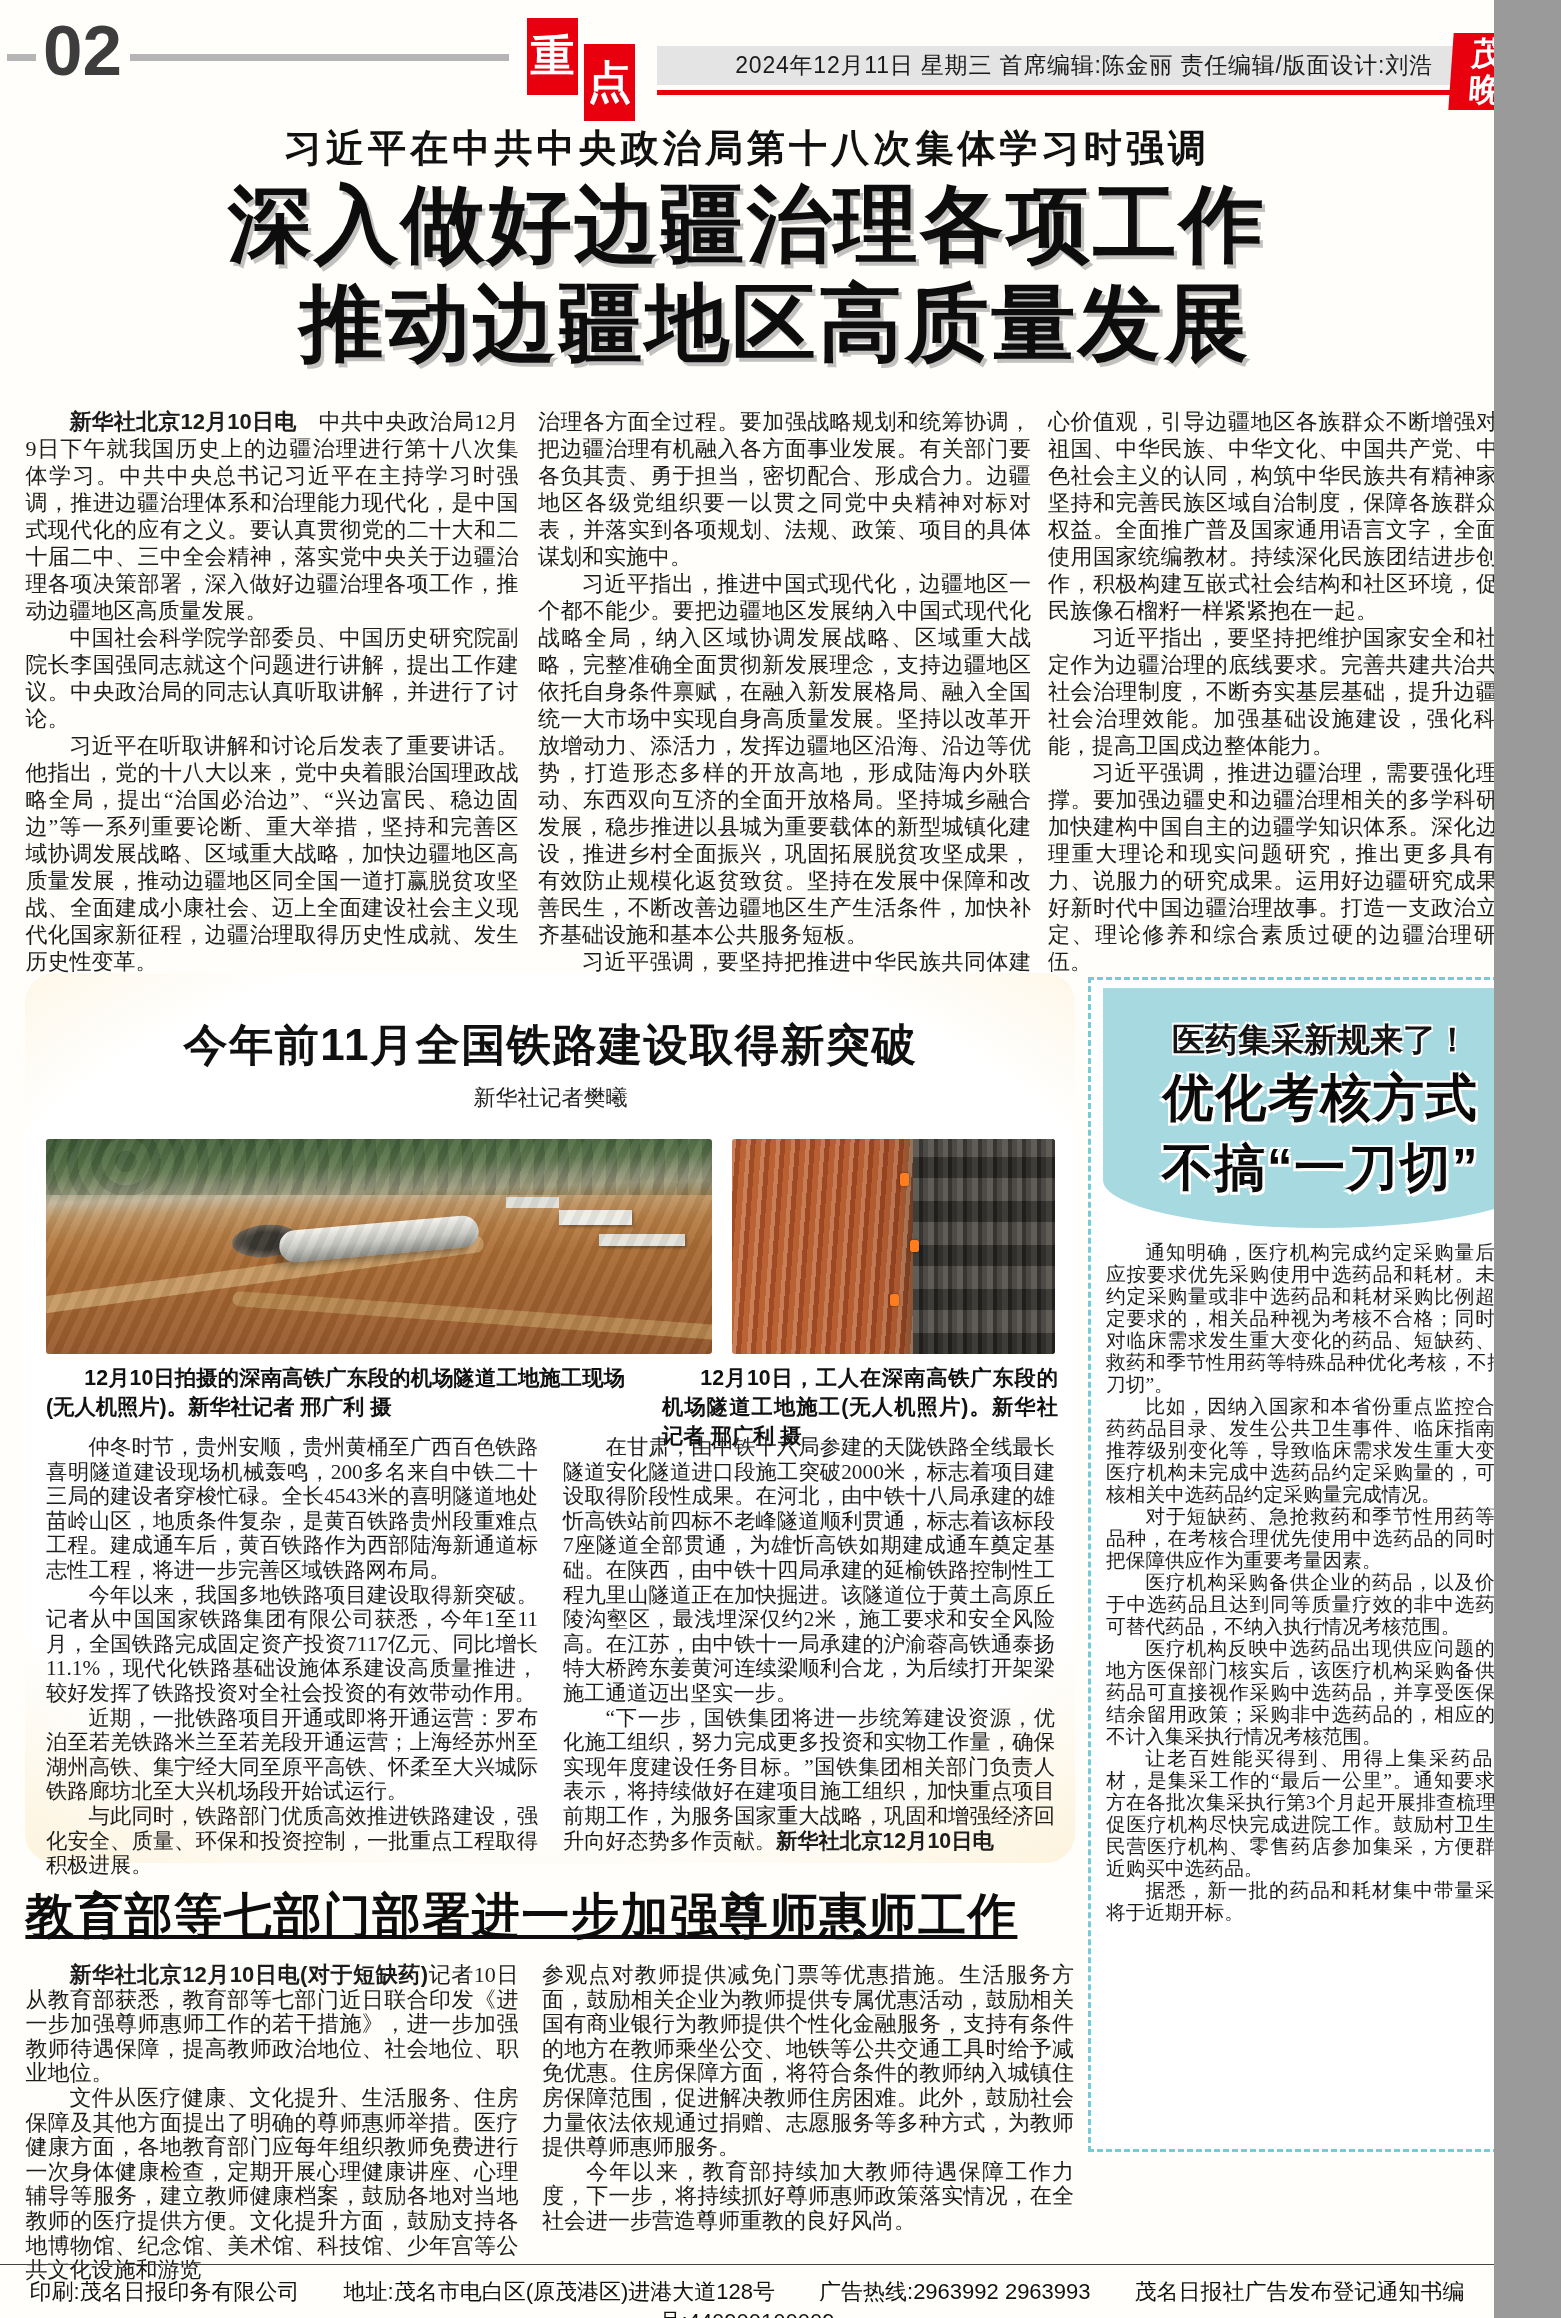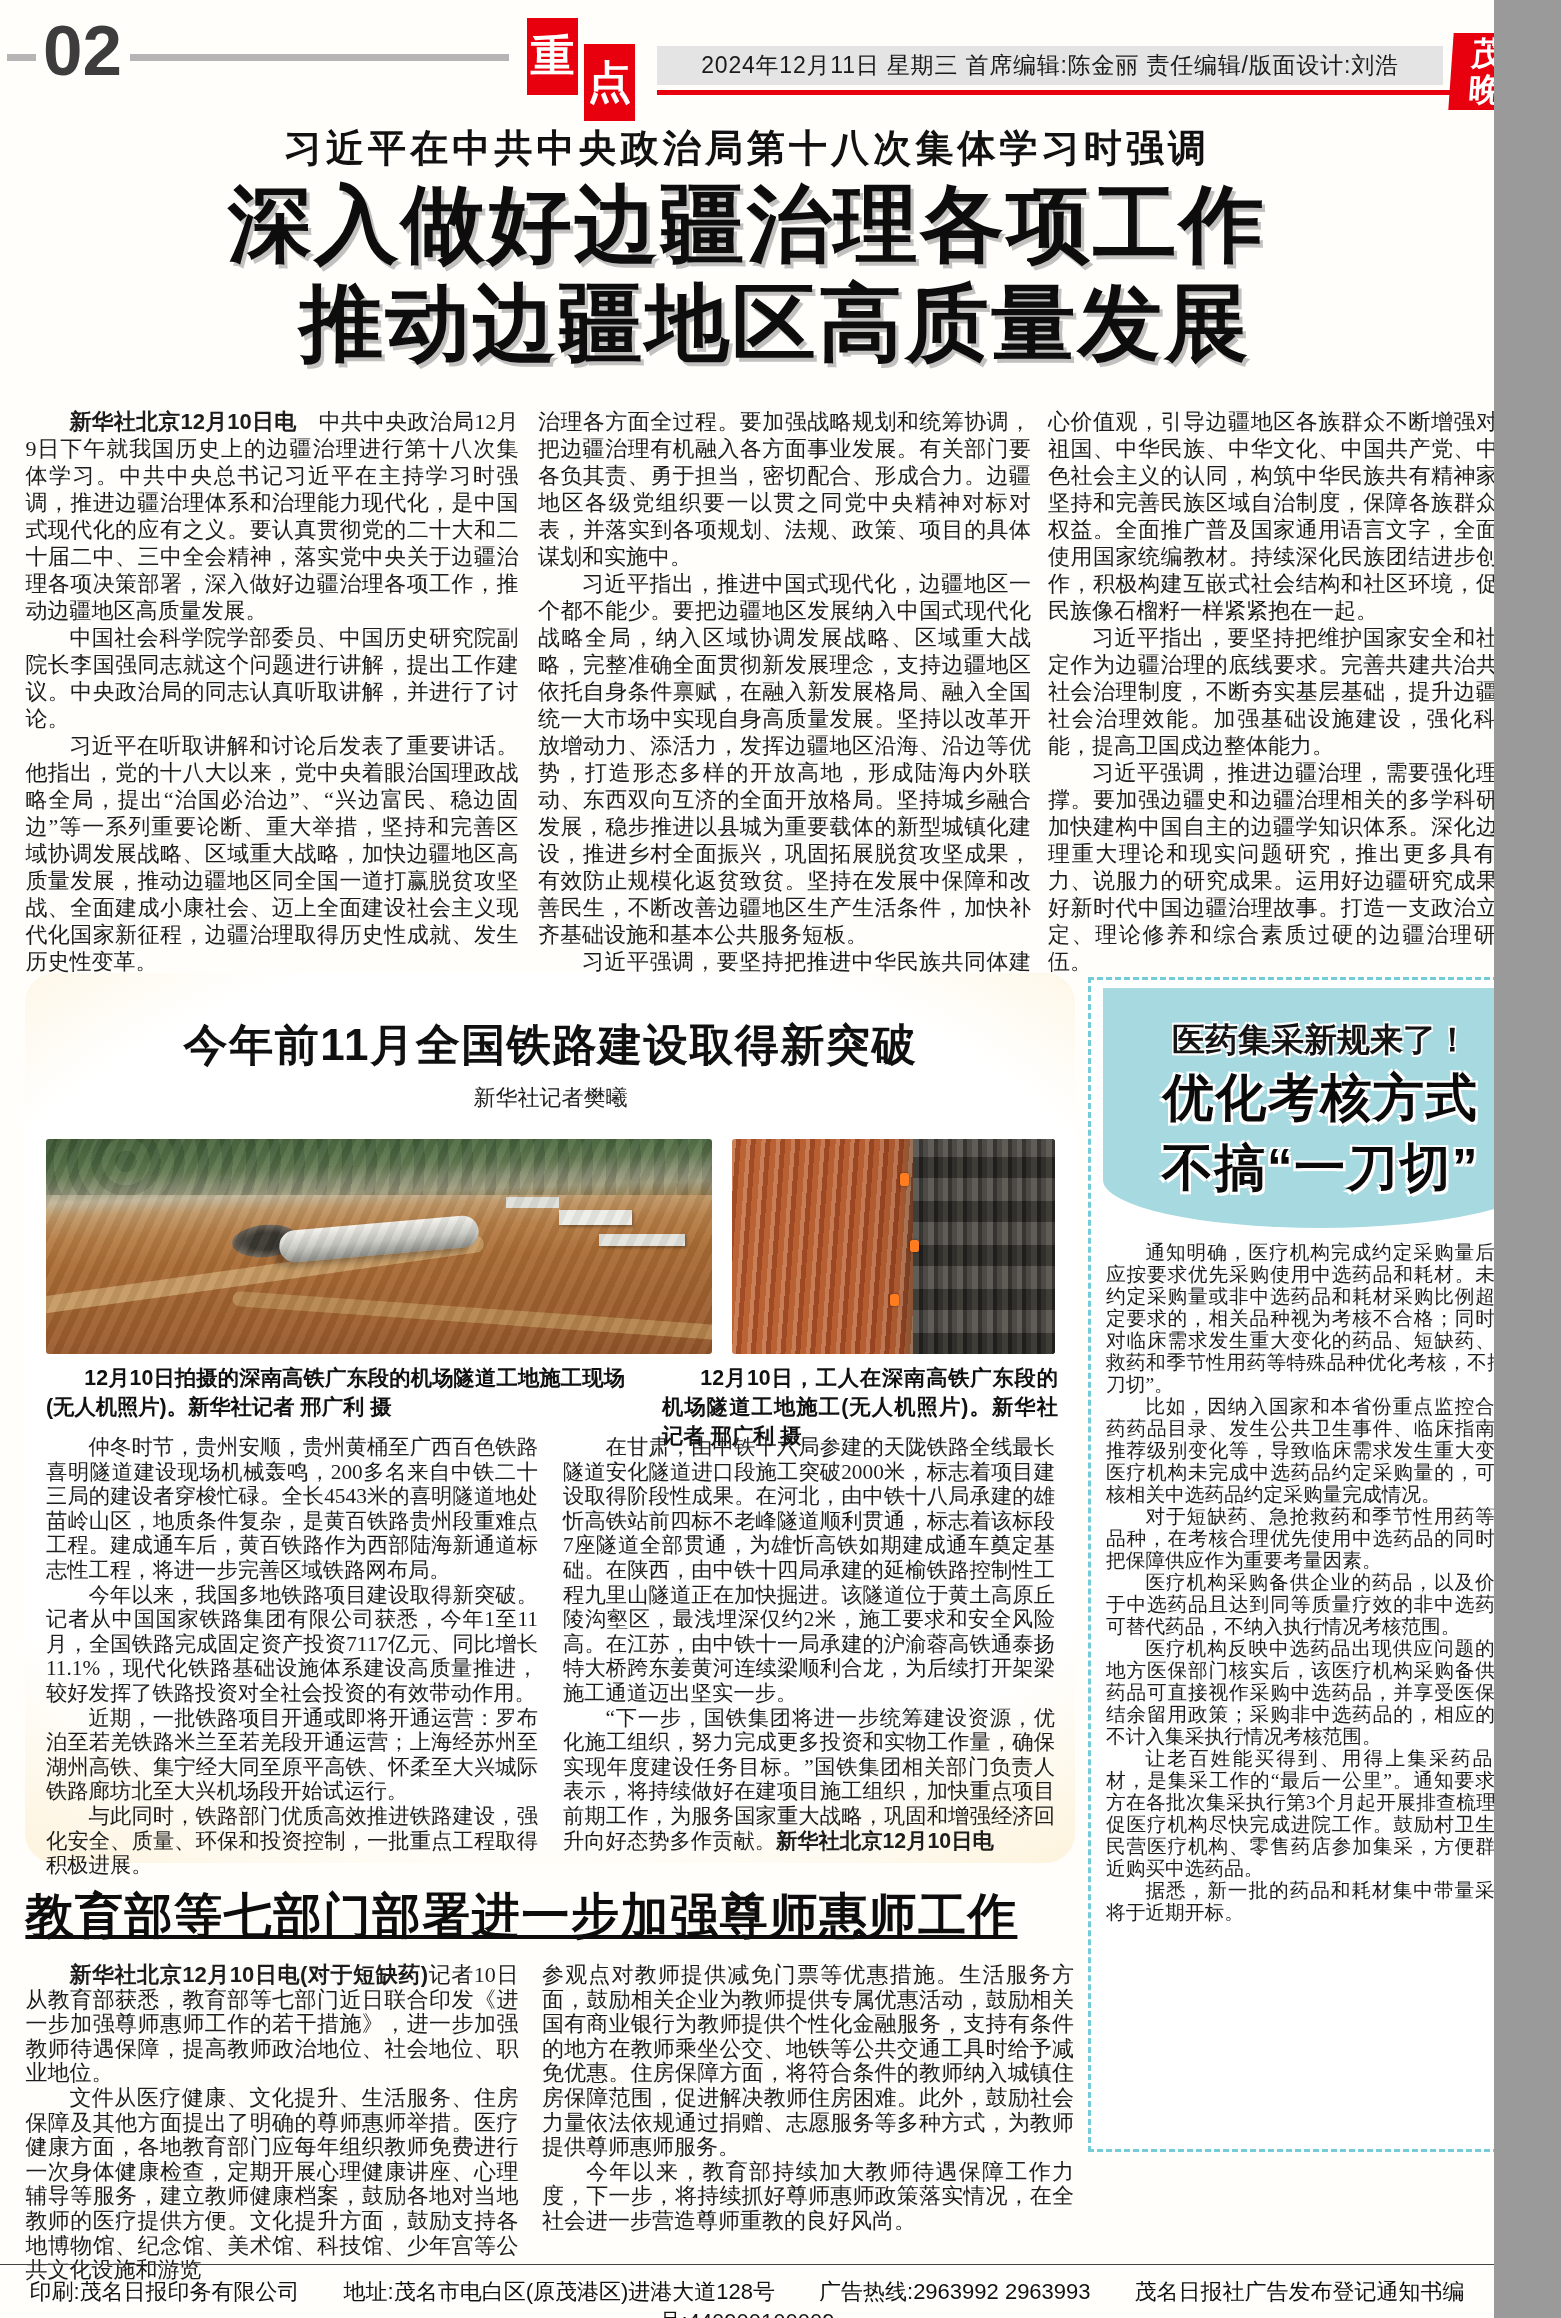--- a/index.html
+++ b/index.html
@@ -5,21 +5,21 @@
   html,body{margin:0;padding:0;background:#9a9a9a;}
   .page{position:relative;width:1494px;height:2319px;background:#fffefb;overflow:hidden;
         font-family:"Liberation Serif",serif;color:#1c1c1c;}
   .abs{position:absolute;}
   
   .pn-dash{background:#b5b5b5;}
   .page-num{font-family:"Liberation Sans",sans-serif;font-weight:800;font-size:71px;color:#3d3d3d;line-height:1;}
   .sec-box{width:51px;height:77px;background:#e8000f;color:#fff;display:flex;align-items:center;justify-content:center;
            font-size:44px;font-weight:700;font-family:"Liberation Sans",sans-serif;}
   .info-bar{background:#e4e4e4;height:39px;display:flex;align-items:center;justify-content:center;
-            font-size:23px;color:#1a1a1a;font-family:"Liberation Sans",sans-serif;letter-spacing:0.8px;}
+            font-size:23px;color:#1a1a1a;font-family:"Liberation Sans",sans-serif;letter-spacing:0.8px;padding-left:34px;}
   .red-line{background:#e8000f;}
   .masthead{background:#e8000f;color:#fff;display:flex;flex-direction:column;align-items:center;justify-content:center;
             font-weight:700;font-size:33px;line-height:36px;transform:skewX(-4deg);font-family:"Liberation Serif",serif;}
   
   .kicker{width:100%;text-align:center;font-size:38px;font-weight:700;letter-spacing:4.1px;color:#111;
           font-family:"Liberation Sans",sans-serif;}
   .big-title{width:100%;text-align:center;font-size:84px;font-weight:900;letter-spacing:2.5px;color:#0d0d0d;
              font-family:"Liberation Sans",sans-serif;text-shadow:3.3px 4.1px 0 rgba(120,120,120,.45);line-height:1;}
   .bodycol p{margin:0;text-align:justify;}
   .bodycol p.ind{text-indent:2em;}

